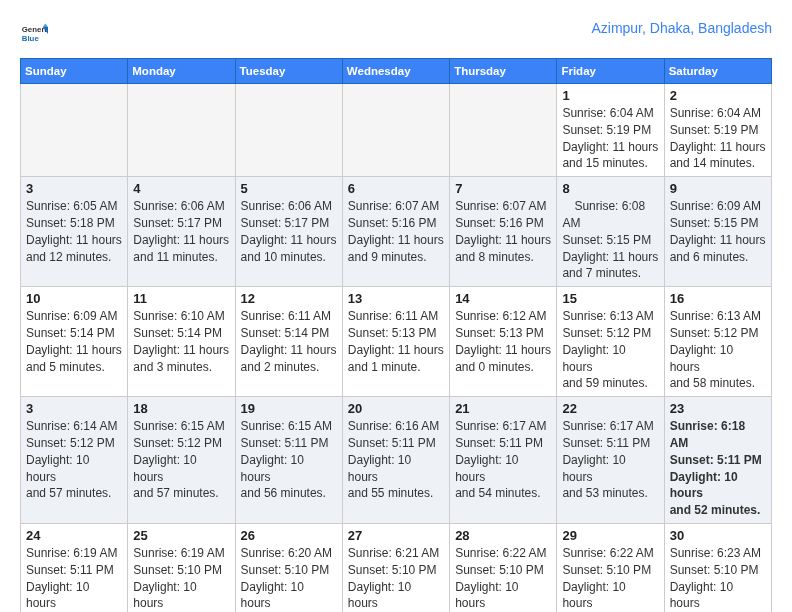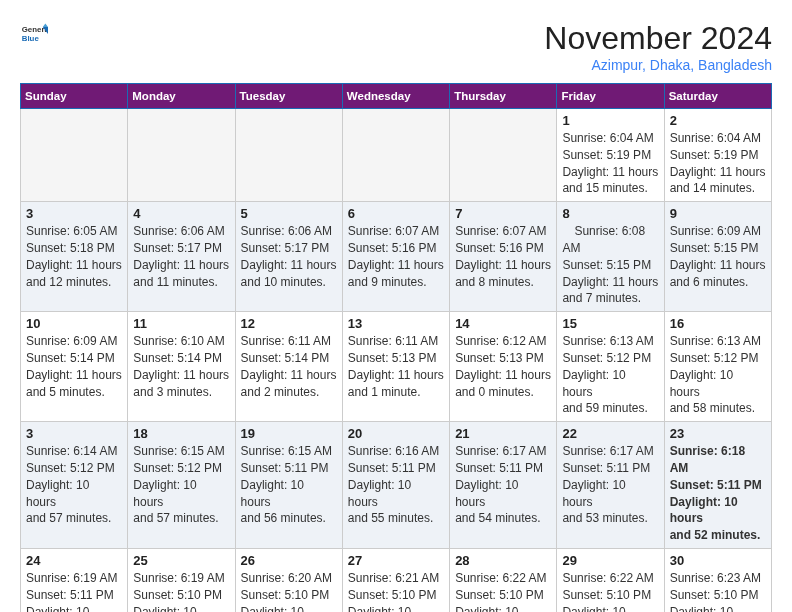--- a/index.html
+++ b/index.html
@@ -36,21 +36,21 @@
     .location {
       font-size: 14px;
       color: #3b82f6;
     }
     table {
       width: 100%;
       border-collapse: collapse;
       table-layout: fixed;
     }
     th {
-      background-color: #701a75;
+      background-color: #3b82f6;
       color: #fff;
       font-size: 11.5px;
       font-weight: bold;
       padding: 6px 4px;
       text-align: left;
       border: 1px solid #1a6bb5;
     }
     td {
       border: 1px solid #ccc;
       vertical-align: top;
@@ -88,21 +88,20 @@
 <div class="header-section">
   <div class="logo">
     <svg class="logo-icon" viewBox="0 0 32 32">
       <text x="2" y="14" font-size="9" font-weight="bold" fill="#333">General</text>
       <text x="2" y="24" font-size="9" font-weight="bold" fill="#1a6bb5">Blue</text>
       <polygon points="26,8 32,8 32,16" fill="#1a6bb5"></polygon>
       <polygon points="26,8 32,8 29,4" fill="#4a9fd4"></polygon>
     </svg>
   </div>
   <div class="title-section">
-    <div class="month-title">November 2024</div>
     <div class="location">Azimpur, Dhaka, Bangladesh</div>
   </div>
 </div>
 
 <table>
   <thead>
     <tr>
     <th>Sunday</th>
         <th>Monday</th>
         <th>Tuesday</th>

